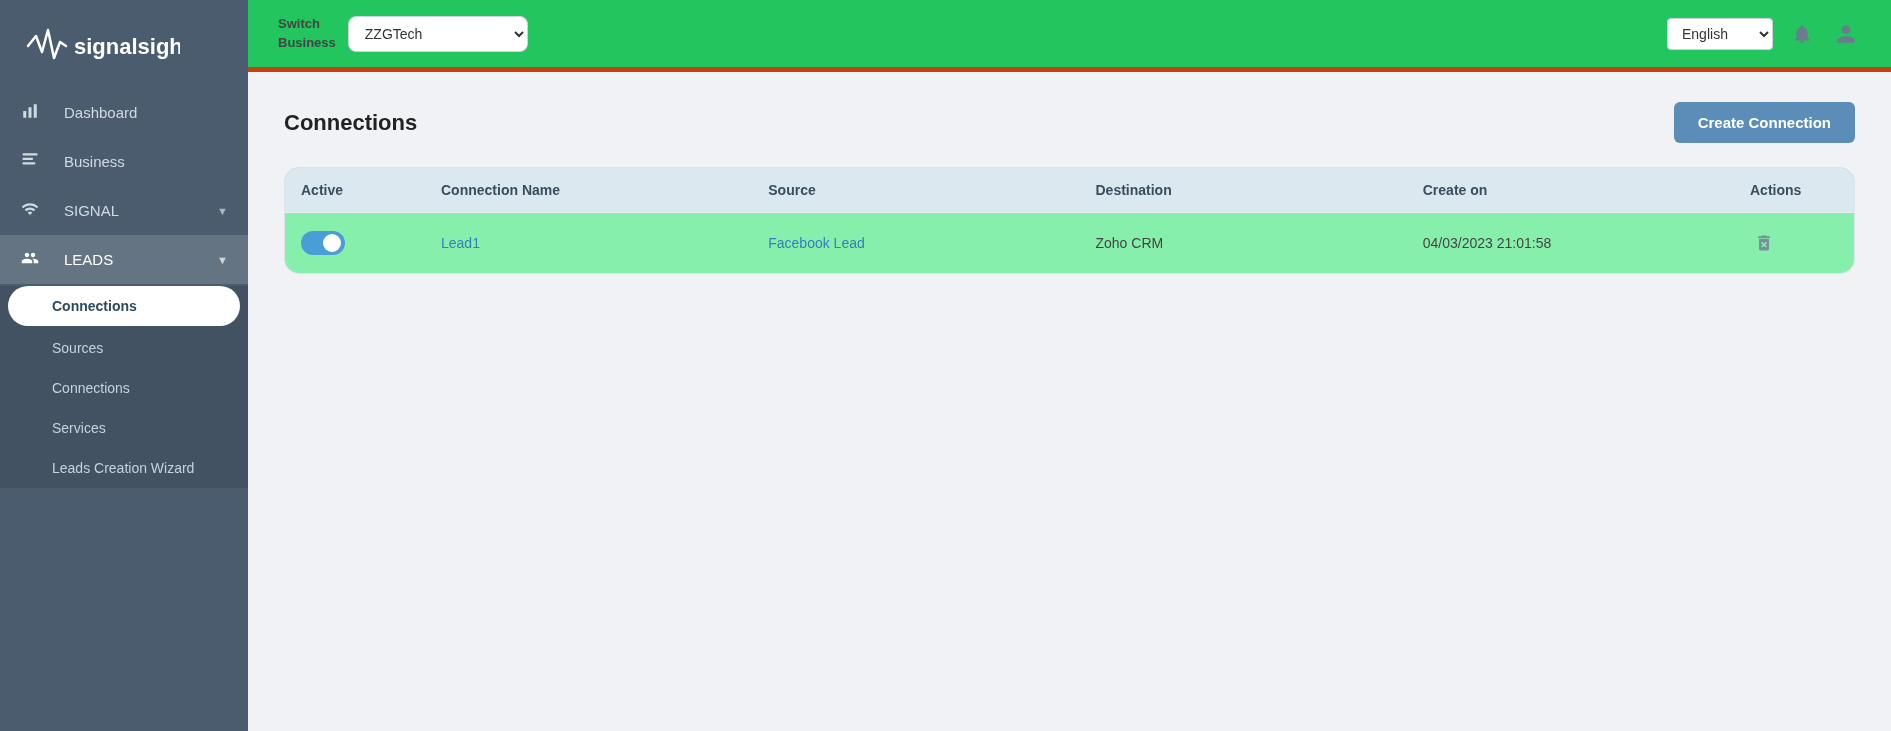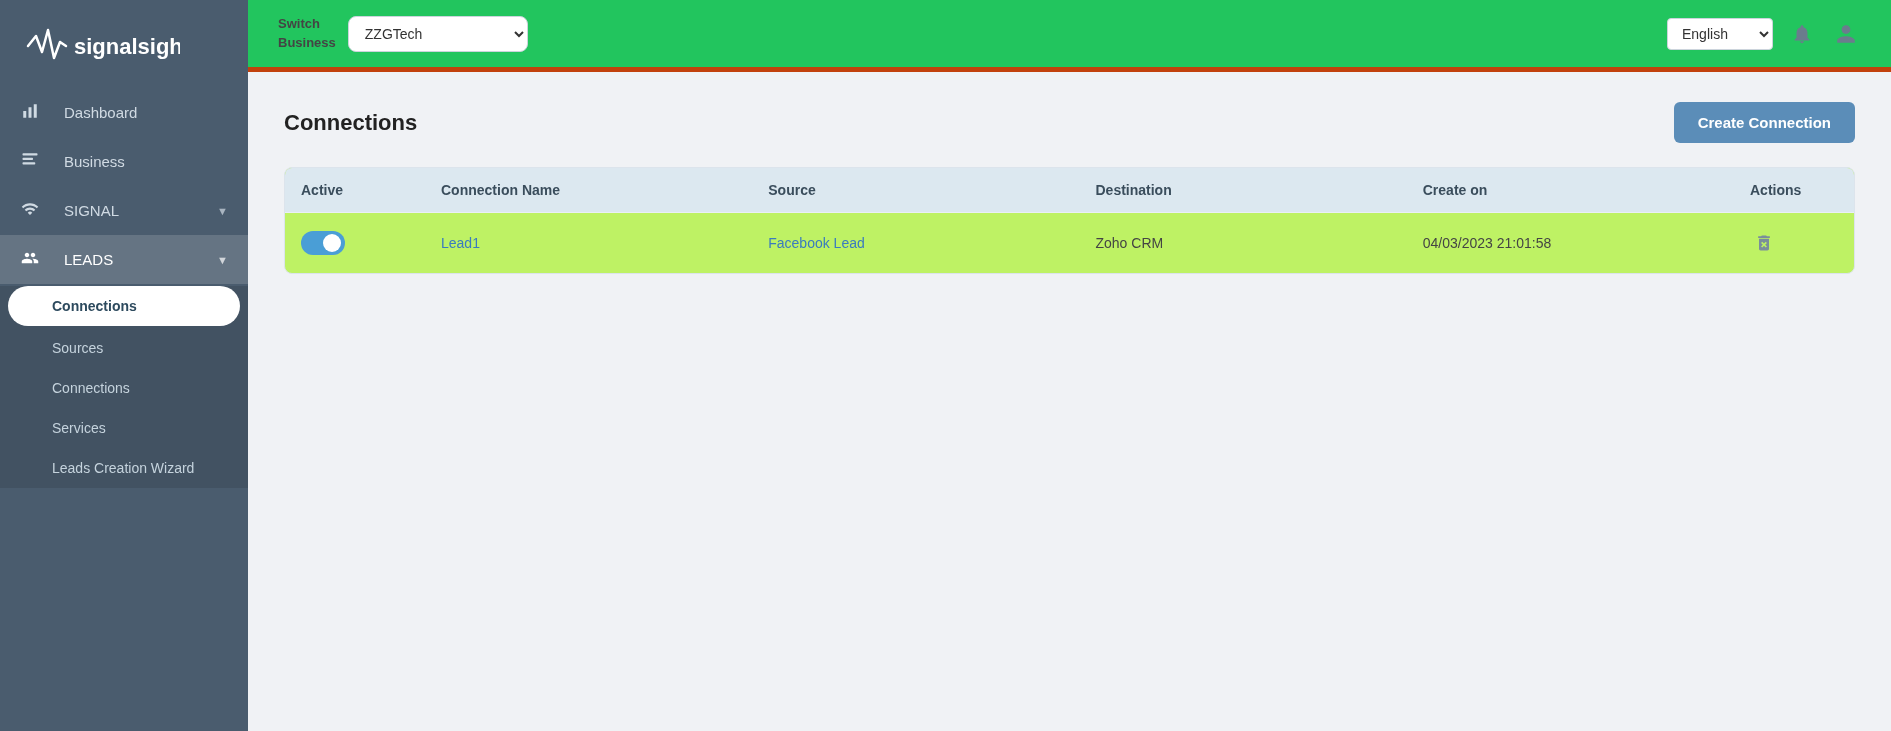--- a/index.html
+++ b/index.html
@@ -138,22 +138,22 @@
       border-radius: 6px;
       padding: 12px 24px;
       font-size: 15px;
       font-weight: 600;
       cursor: pointer;
       transition: background 0.15s;
     }
 
     
     .table-container {
-      background: #bef264;
-      border-radius: 8px;
+      background: #86efac;
+      border-radius: 15px;
       border: 1px solid #dce4ec;
       overflow: hidden;
     }
     .table-header {
       display: grid;
       grid-template-columns: 140px 1fr 1fr 1fr 1fr 120px;
       background: #dce8f0;
       padding: 0;
     }
     .th {

